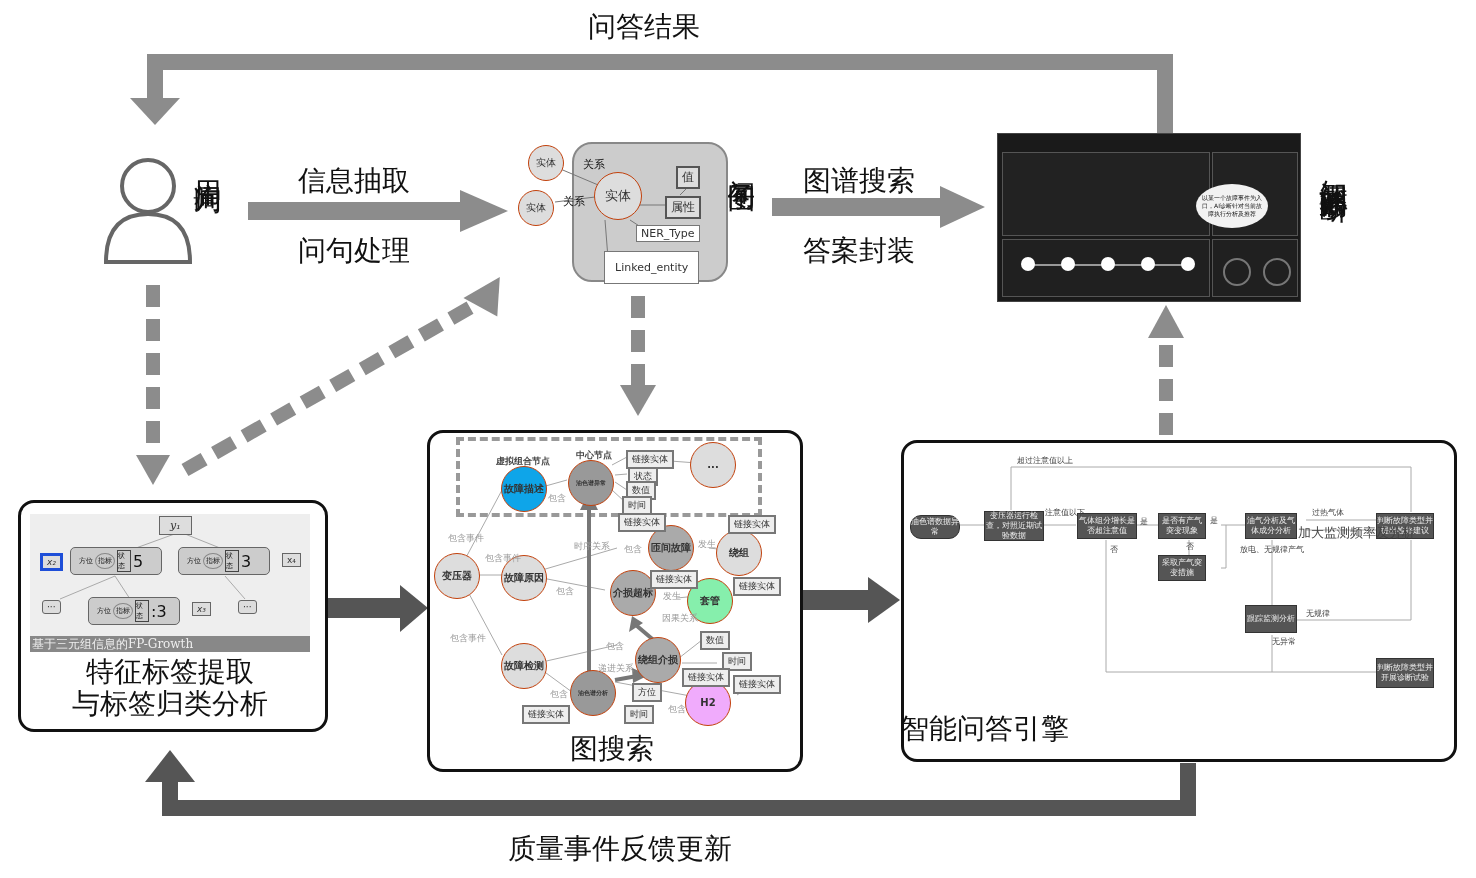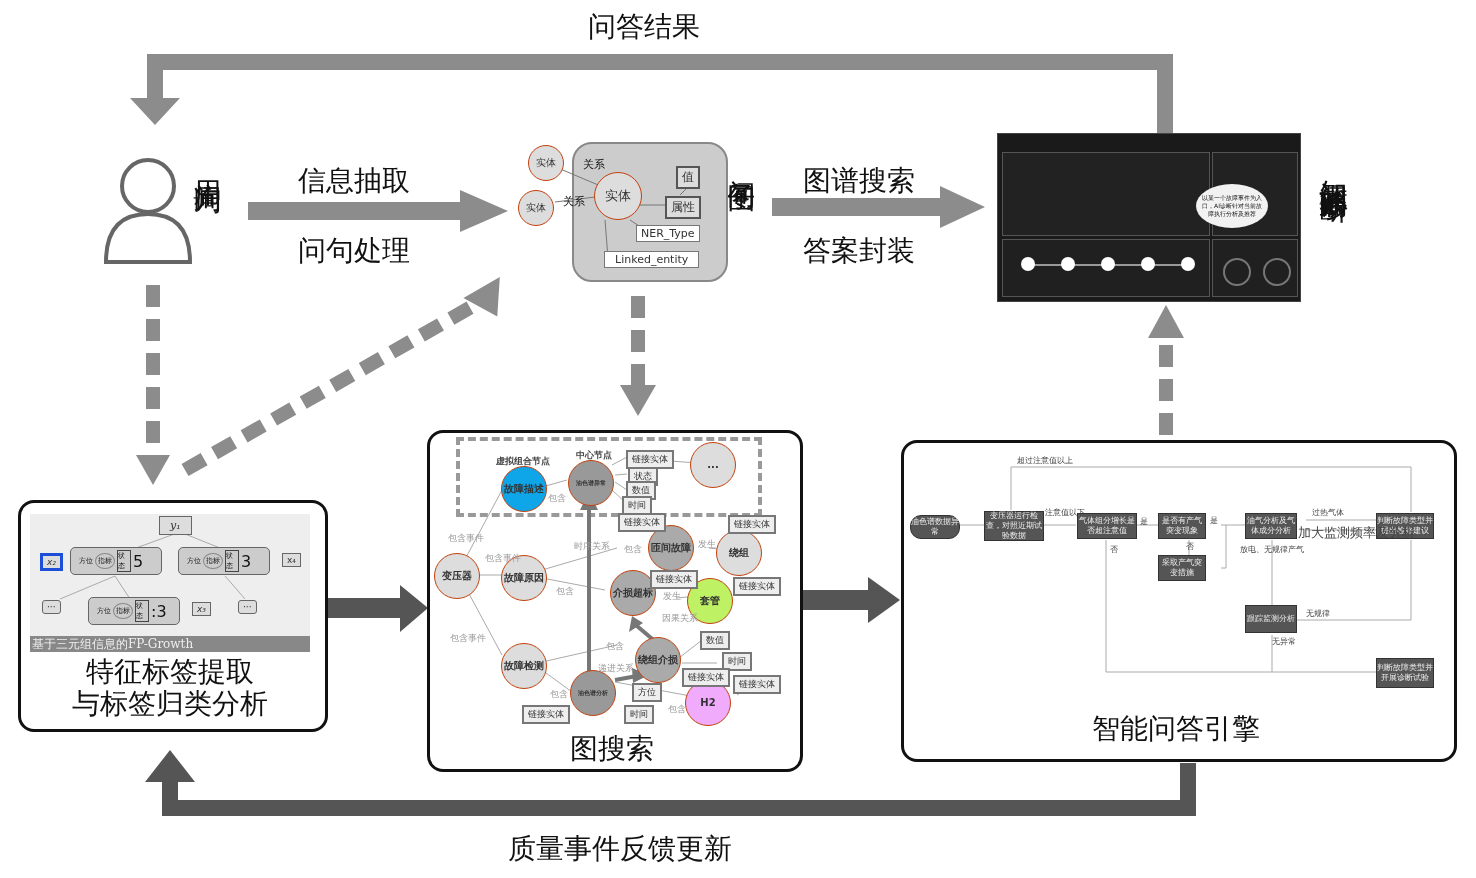--- a/index.html
+++ b/index.html
@@ -71,21 +71,21 @@
   <line x1="95" y1="80" x2="98" y2="118" stroke="#777"></line>
 </svg>
 <div class="node" style="left:528px;top:145px;width:34px;height:34px;background:#ddd;font-weight:normal">实体</div>
 <div class="node" style="left:518px;top:190px;width:34px;height:34px;background:#ddd;font-weight:normal">实体</div>
 <div class="abs" style="left:583px;top:157px;font-size:11px;font-family:'DejaVu Sans',sans-serif">关系</div>
 <div class="abs" style="left:563px;top:194px;font-size:11px;font-family:'DejaVu Sans',sans-serif">关系</div>
 <div class="node" style="left:594px;top:172px;width:46px;height:46px;background:#ddd;font-size:13px;font-weight:normal">实体</div>
 <div class="tag" style="left:676px;top:166px;font-size:12px;background:#ddd;border:2px solid #555">值</div>
 <div class="tag" style="left:665px;top:196px;font-size:12px;background:#ddd;border:2px solid #555">属性</div>
 <div class="tag" style="left:636px;top:225px;font-size:11px;background:#fff;border:1px solid #777">NER_Type</div>
-<div class="tag" style="left:604px;top:251px;font-size:11px;background:#fff;border:1px solid #777;padding:1px 10px">Linked_entity</div>
+<div class="tag" style="left:604px;top:251px;font-size:11px;background:#fff;border:1px solid #777;padding:9px 10px">Linked_entity</div>
 <div class="abs big vert" style="left:726px;top:158px;font-size:28px;line-height:30px">问句子图</div>
 
 <div class="abs big" style="left:803px;top:162px;font-size:28px">图谱搜索</div>
 <div class="abs big" style="left:803px;top:232px;font-size:28px">答案封装</div>
 
 <div class="abs" style="left:997px;top:133px;width:302px;height:167px;background:#1a1a1a;border:1px solid #444">
   <div class="abs" style="left:4px;top:18px;width:206px;height:82px;border:1px solid #555;background:#222"></div>
   <div class="abs" style="left:214px;top:18px;width:84px;height:82px;border:1px solid #555;background:#222"></div>
   <div class="abs" style="left:198px;top:50px;width:72px;height:44px;background:#f2f2f2;border-radius:50%;font-size:6px;line-height:8px;color:#111;font-family:'DejaVu Sans',sans-serif;display:flex;align-items:center;justify-content:center;text-align:center;padding:0 6px;box-sizing:border-box">以某一个故障事件为入口，AI诊断针对当前故障执行分析及推荐</div>
   <div class="abs" style="left:4px;top:105px;width:206px;height:56px;border:1px solid #555;background:#202020">
@@ -173,21 +173,21 @@
 <div class="abs" style="left:496px;top:455px;font-size:9px;font-weight:bold;font-family:'DejaVu Sans',sans-serif;color:#444">虚拟组合节点</div>
 <div class="abs" style="left:576px;top:449px;font-size:9px;font-weight:bold;font-family:'DejaVu Sans',sans-serif;color:#444">中心节点</div>
 <div class="node" style="left:434px;top:553px;width:44px;height:44px;background:#ddd">变压器</div>
 <div class="node" style="left:501px;top:466px;width:44px;height:44px;background:#0ea5e9">故障描述</div>
 <div class="node" style="left:568px;top:460px;width:44px;height:44px;background:#999;font-size:6px">油色谱异常</div>
 <div class="node" style="left:690px;top:442px;width:44px;height:44px;background:#ddd">...</div>
 <div class="node" style="left:501px;top:555px;width:44px;height:44px;background:#ddd">故障原因</div>
 <div class="node" style="left:648px;top:525px;width:44px;height:44px;background:#aaa">匝间故障</div>
 <div class="node" style="left:716px;top:530px;width:44px;height:44px;background:#ddd">绕组</div>
 <div class="node" style="left:610px;top:570px;width:44px;height:44px;background:#aaa">介损超标</div>
-<div class="node" style="left:687px;top:578px;width:44px;height:44px;background:#bef264">套管</div>
+<div class="node" style="left:687px;top:578px;width:44px;height:44px;background:#86efac">套管</div>
 <div class="node" style="left:501px;top:643px;width:44px;height:44px;background:#ddd">故障检测</div>
 <div class="node" style="left:635px;top:637px;width:44px;height:44px;background:#aaa">绕组介损</div>
 <div class="node" style="left:570px;top:670px;width:44px;height:44px;background:#999;font-size:6px">油色谱分析</div>
 <div class="node" style="left:685px;top:680px;width:44px;height:44px;background:#f0abfc">H2</div>
 <div class="tag" style="left:626px;top:450px">链接实体</div>
 <div class="tag" style="left:628px;top:467px">状态</div>
 <div class="tag" style="left:626px;top:481px">数值</div>
 <div class="tag" style="left:622px;top:496px">时间</div>
 <div class="tag" style="left:618px;top:513px">链接实体</div>
 <div class="tag" style="left:728px;top:515px">链接实体</div>
@@ -250,15 +250,15 @@
 <div class="flab" style="left:1045px;top:507px">注意值以下</div>
 <div class="flab" style="left:1140px;top:516px">是</div>
 <div class="flab" style="left:1110px;top:544px">否</div>
 <div class="flab" style="left:1210px;top:515px">是</div>
 <div class="flab" style="left:1186px;top:541px">否</div>
 <div class="flab" style="left:1312px;top:507px">过热气体</div>
 <div class="flab" style="left:1240px;top:544px">放电、无规律产气</div>
 <div class="flab" style="left:1306px;top:608px">无规律</div>
 <div class="flab" style="left:1298px;top:524px;font-size:13px">加大监测频率及分析</div>
 <div class="flab" style="left:1272px;top:636px">无异常</div>
-<div class="abs big" style="left:901px;top:710px;width:550px;text-align:center;font-size:28px">智能问答引擎</div>
+<div class="abs big" style="left:901px;top:710px;width:550px;text-align:left;font-size:28px">智能问答引擎</div>
 
 <div class="abs big" style="left:508px;top:830px;font-size:28px">质量事件反馈更新</div>
 
 </body></html>

